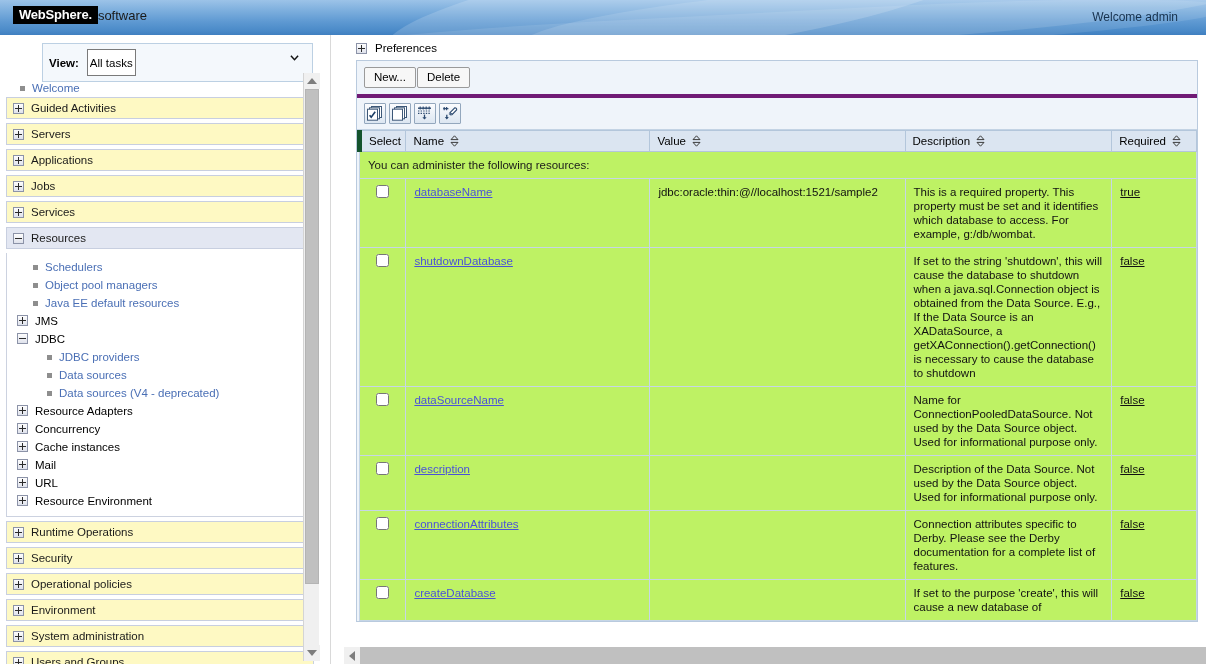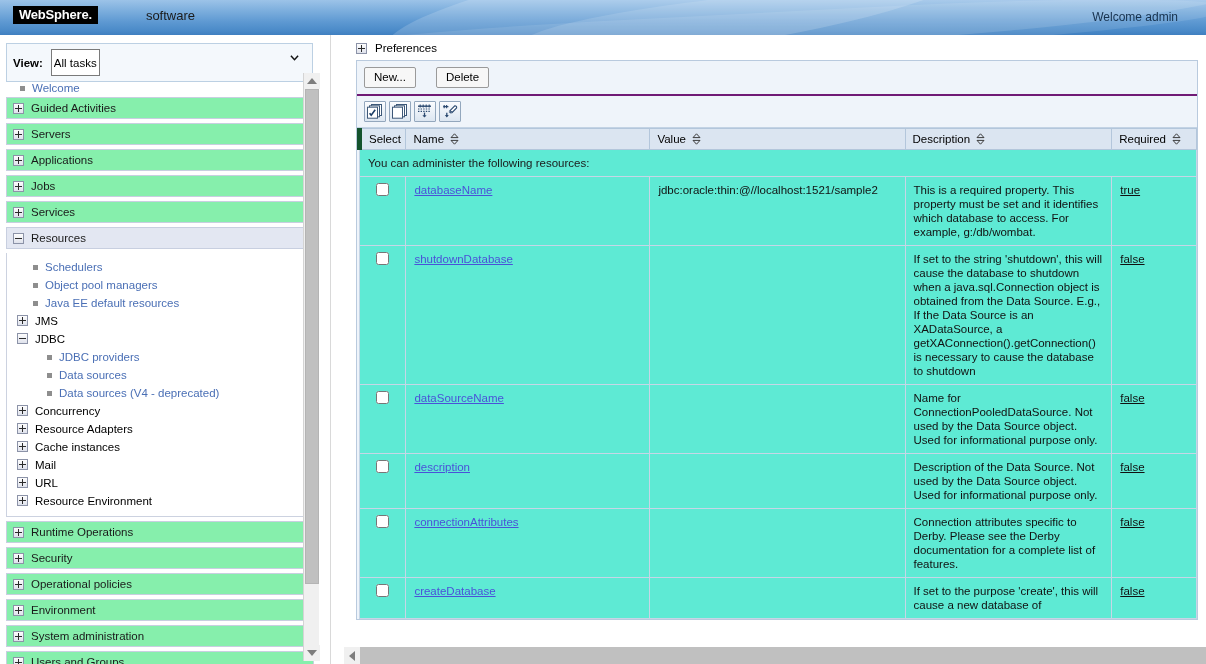--- a/index.html
+++ b/index.html
@@ -44,21 +44,20 @@
     width: 980px; height: 40px;
     background: rgba(255,255,255,0.10);
     transform: rotate(-3deg);
     border-radius: 50% / 70%;
   }
   .logo-wrap {
     position: absolute;
     left: 13px; top: 6px;
     display: flex; align-items: center;
     z-index: 4;
-    gap: 48px;
   }
   .logo-mark {
     background: #000;
     color: #fff;
     font-weight: bold;
     font-size: 13px;
     padding: 2px 6px 3px 6px;
     letter-spacing: -0.2px;
     line-height: 13px;
   }
@@ -83,20 +82,21 @@
     background: #fff;
   }
 
   
   .nav-col {
     width: 320px;
     height: 629px;
     position: relative;
     background: #fff;
     border-right: 1px solid #ffffff;
+    padding-left: 36px;
   }
   .view-bar {
     margin: 8px 6px 0 6px;
     padding: 5px 6px;
     border: 1px solid #bcd0e3;
     background: #f4f8fc;
     display: flex;
     align-items: center;
   }
   .view-label {
@@ -145,21 +145,21 @@
     background: #8e8e8e;
     margin-right: 7px;
     flex: none;
   }
   .nav-leaf a {
     color: #4a6fb5;
     text-decoration: none;
   }
 
   .nav-group {
-    background: #86efac;
+    background: #fef9c3;
     border: 1px solid #c8cfe0;
     margin-bottom: 4px;
     padding: 4px 6px;
     display: flex; align-items: center;
     font-size: 11.5px;
     color: #1a1a1a;
     cursor: default;
   }
   .nav-group.open {
     background: #e3e7f2;
@@ -261,22 +261,22 @@
   .prefs-row .toggle-box { margin-right: 8px; }
 
   .panel {
     margin: 0 8px 0 12px;
     border: 1px solid #b9cade;
     background: #eff4fa;
   }
   .btn-row {
     padding: 6px 7px;
     background: #eff4fa;
-    border-bottom: 2px solid #701a75;
-    display: flex; gap: 20px;
+    border-bottom: 4px solid #701a75;
+    display: flex; gap: 1px;
   }
   .btn {
     font-family: "Liberation Sans", sans-serif;
     font-size: 11.5px;
     padding: 2px 9px 3px 9px;
     background: #f7f7f7;
     border: 1px solid #9a9a9a;
     border-radius: 2px;
     color: #000;
     cursor: pointer;
@@ -328,21 +328,21 @@
     padding: 5px 7px 6px 10px;
     font-size: 11.5px;
     color: #1a1a1a;
   }
 
   table.grid td {
     border: 1px solid #c6d6e6;
     border-top: none;
     padding: 6px 8px;
     vertical-align: top;
-    background: #5eead4;
+    background: #bef264;
     line-height: 14px;
     word-wrap: break-word;
     overflow-wrap: break-word;
   }
   td.c-select { text-align: center; padding-top: 7px; background: #f9fafc; }
   td.c-name a {
     color: #4a52d8;
     text-decoration: underline;
     font-size: 11.5px;
   }
@@ -485,25 +485,25 @@
             <a href="#">Data sources</a>
           </div>
           <div class="nav-leaf">
             <span class="bullet"></span>
             <a href="#">Data sources (V4 - deprecated)</a>
           </div>
         </div>
 
         <div class="sub-group">
           <span class="toggle-box plus"></span>
-          <span>Concurrency</span>
+          <span>Resource Adapters</span>
         </div>
         <div class="sub-group">
           <span class="toggle-box plus"></span>
-          <span>Resource Adapters</span>
+          <span>Concurrency</span>
         </div>
         <div class="sub-group">
           <span class="toggle-box plus"></span>
           <span>Cache instances</span>
         </div>
         <div class="sub-group">
           <span class="toggle-box plus"></span>
           <span>Mail</span>
         </div>
         <div class="sub-group">

